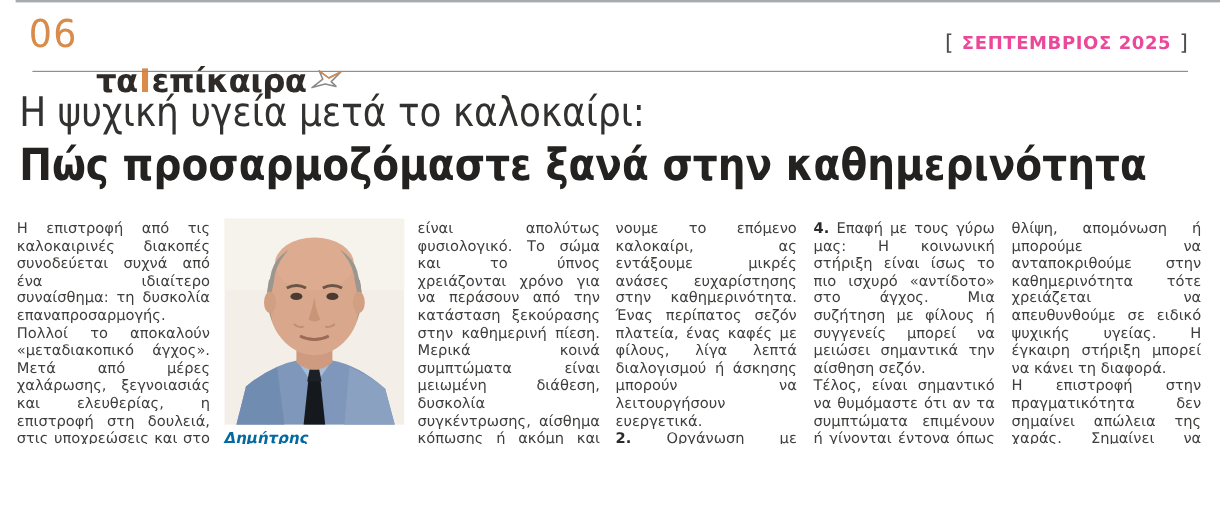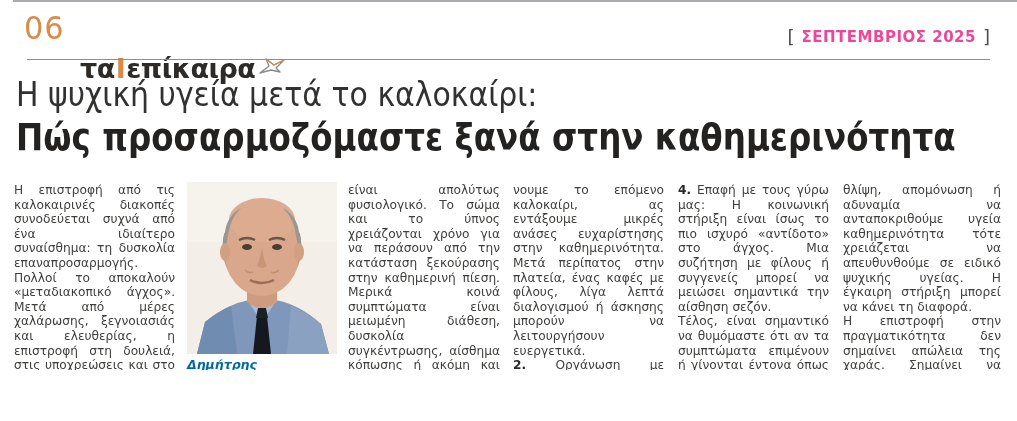--- a/index.html
+++ b/index.html
@@ -111,29 +111,29 @@
     <div class="cap-url">www.psychiatros-neasmyrni.gr</div>
   </div>
 
   <div class="col" id="col3">
     <p>είναι απολύτως φυσιολογικό. Το σώμα και το ύπνος χρειάζονται χρόνο για να περάσουν από την κατάσταση ξεκούρασης στην καθημερινή πίεση. Μερικά κοινά συμπτώματα είναι μειωμένη διάθεση, δυσκολία συγκέντρωσης, αίσθημα κόπωσης ή ακόμη και αϋπνίες.</p>
     <p class="colhead"><span>Τι μπορούμε</span><br><span>να κάνουμε;</span></p>
 
   </div>
 
   <div class="col" id="col4">
-    <p>νουμε το επόμενο καλοκαίρι, ας εντάξουμε μικρές ανάσες ευχαρίστησης στην καθημερινότητα. Μετά περίπατος στην πλατεία, ένας καφές με φίλους, λίγα λεπτά διαλογισμού ή άσκησης μπορούν να λειτουργήσουν ευεργετικά.</p>
+    <p>νουμε το επόμενο καλοκαίρι, ας εντάξουμε μικρές ανάσες ευχαρίστησης στην καθημερινότητα. Ένας περίπατος σεζόν πλατεία, ένας καφές με φίλους, λίγα λεπτά διαλογισμού ή άσκησης μπορούν να λειτουργήσουν ευεργετικά.</p>
     <p><span class="num">2.</span> <span>Οργάνωση με ρεαλισμό: Οι στόχοι για τη νέα σεζόν πρέπει να είναι εφικτοί. Αν πιέσουμε υπερβολικά τον εαυτό μας, το άγχος αυξάνεται.</span></p>
 
   </div>
 
   <div class="col" id="col5">
     <p><span class="num">4.</span> <span>Επαφή με τους γύρω μας: Η κοινωνική στήριξη είναι ίσως το πιο ισχυρό «αντίδοτο» στο άγχος. Μια συζήτηση με φίλους ή συγγενείς μπορεί να μειώσει σημαντικά την αίσθηση σεζόν.</span></p>
     <p>Τέλος, είναι σημαντικό να θυμόμαστε ότι αν τα συμπτώματα επιμένουν ή γίνονται έντονα όπως παρατεταμένη</p>
   </div>
 
   <div class="col" id="col6">
-    <p>θλίψη, απομόνωση ή αδυναμία να ανταποκριθούμε υγεία καθημερινότητα τότε χρειάζεται να απευθυνθούμε σε ειδικό ψυχικής υγείας. Η έγκαιρη στήριξη μπορεί να κάνει τη διαφορά.</p>
+    <p>θλίψη, απομόνωση ή μπορούμε να ανταποκριθούμε στην καθημερινότητα τότε χρειάζεται να απευθυνθούμε σε ειδικό ψυχικής υγείας. Η έγκαιρη στήριξη μπορεί να κάνει τη διαφορά.</p>
     <p>Η επιστροφή στην πραγματικότητα δεν σημαίνει απώλεια της χαράς. Σημαίνει να μάθουμε να ισορροπούμε ανάμεσα στις υποχρεώσεις και στις μικρές απολαύσεις που δίνουν νόημα στη ζωή μας, κάθε εποχή.</p>
   </div>
 
   <div class="bottom-rule"></div>
 </div>
 
 </body></html>

